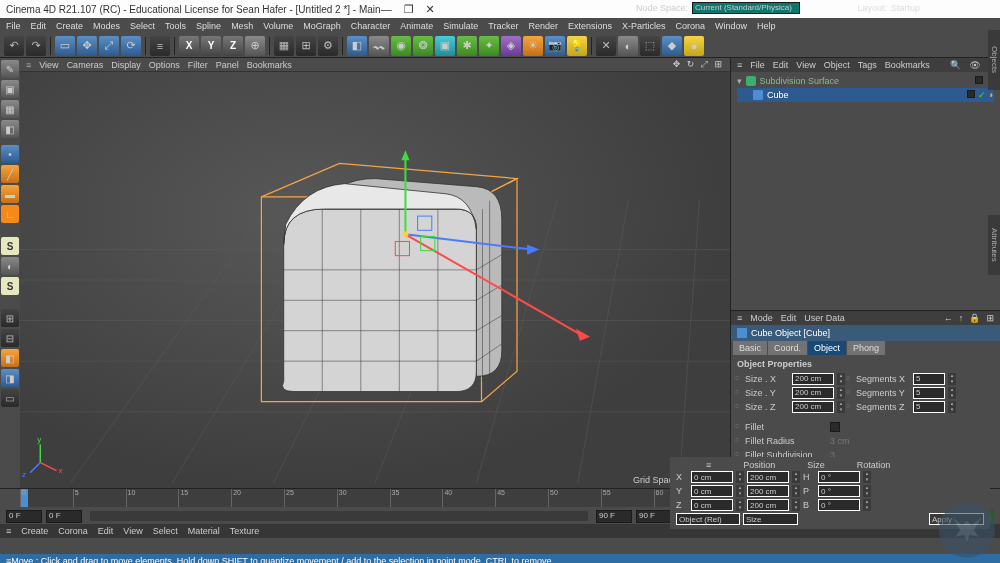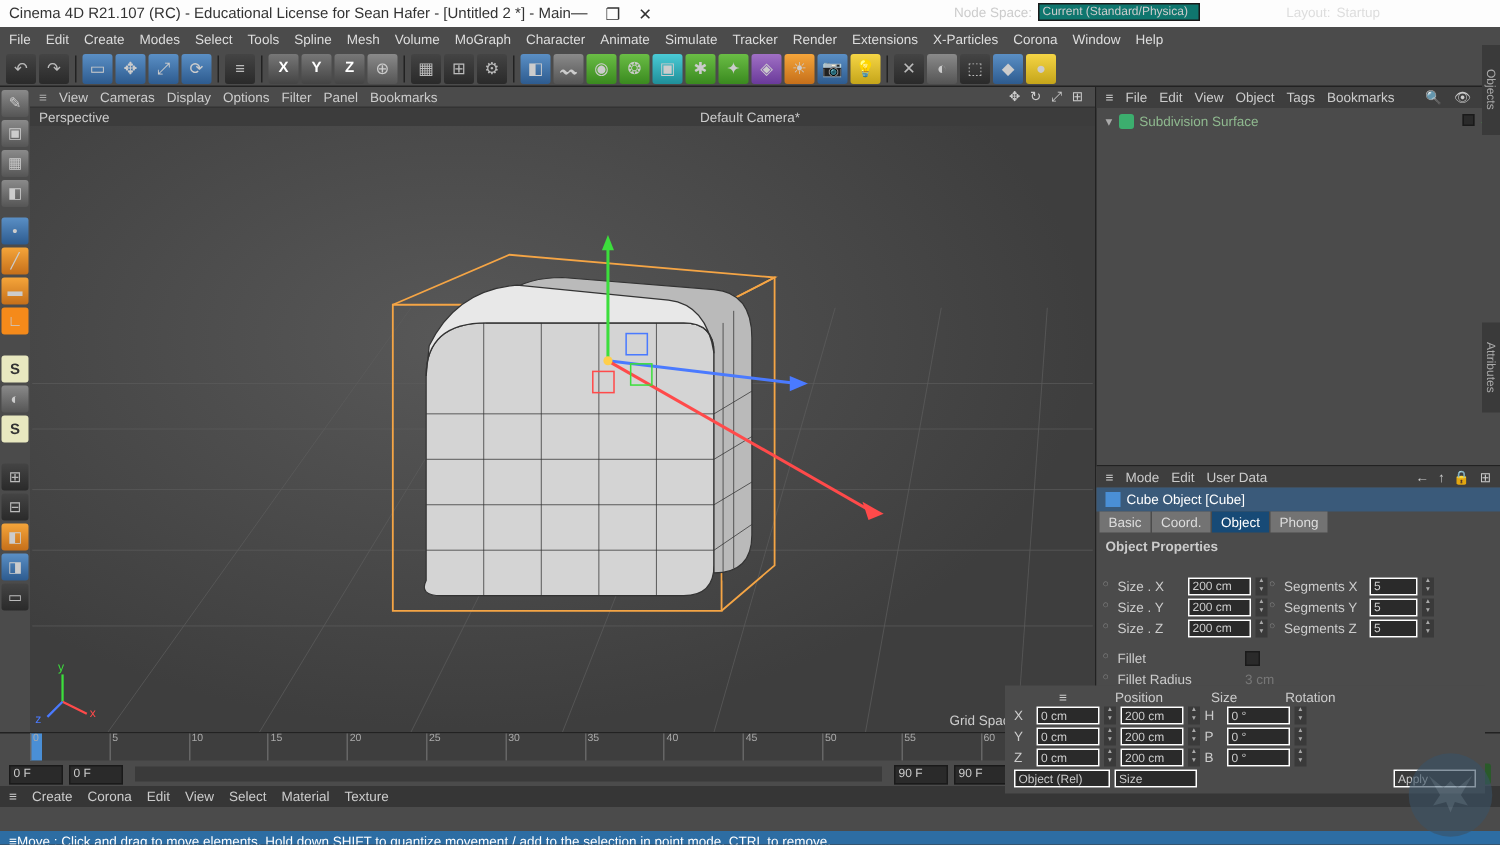--- a/index.html
+++ b/index.html
@@ -176,24 +176,20 @@
       <span style="color:#aaa">≡</span>
       <span>View</span>
       <span>Cameras</span>
       <span>Display</span>
       <span>Options</span>
       <span>Filter</span>
       <span>Panel</span>
       <span>Bookmarks</span>
       <span style="margin-left:auto;letter-spacing:2px">✥ ↻ ⤢ ⊞</span>
     </div>
-    <div class="vp-label">
-      <span>Perspective</span>
-      <span style="position:absolute;left:50%;transform:translateX(-50%)">Default Camera*</span>
-    </div>
     <div class="viewport">
       <svg width="100%" height="100%" viewBox="0 0 700 400">
 
         <g stroke="#5c5c5c" stroke-width="0.5">
           <line x1="0" y1="240" x2="700" y2="240"></line>
           <line x1="50" y1="400" x2="250" y2="120"></line>
             <line x1="150" y1="400" x2="320" y2="120"></line>
           <line x1="250" y1="400" x2="390" y2="120"></line>
             <line x1="350" y1="400" x2="460" y2="120"></line>
           <line x1="450" y1="400" x2="530" y2="120"></line>
@@ -279,20 +275,29 @@
     <div class="obj-tree">
       <div class="tree-row">
         <span style="color:#aaa">▾</span>
         <span class="tree-ico" style="background:#3cae6e;border-radius:2px"></span>
         <span style="color:#8fb98f">Subdivision Surface</span>
         <span style="margin-left:auto;display:flex;gap:3px">
           <span style="width:8px;height:8px;background:#2a2a2a;border:1px solid #1a1a1a"></span>
           <span style="color:#3cde3c">✓</span>
         </span>
       </div>
+      <div class="tree-row" style="padding-left:16px;background:#2d5b8f">
+        <span class="tree-ico" style="background:#4a8fd6;border-radius:1px"></span>
+        <span style="color:#fff">Cube</span>
+        <span style="margin-left:auto;display:flex;gap:3px">
+          <span style="width:8px;height:8px;background:#2a2a2a;border:1px solid #1a1a1a"></span>
+          <span style="color:#3cde3c">✓</span>
+          <span style="color:#e8b040">◗</span>
+        </span>
+      </div>
     </div>
     <div class="side-tab" style="right:0;top:30px">Objects</div>
 
     <div style="flex:1"></div>
 
     <div class="attr-panel">
       <div class="attr-header">
         <div style="display:flex;gap:8px">
           <span>≡</span>
           <span>Mode</span>
@@ -310,21 +315,21 @@
         <span style="width:10px;height:10px;background:#4a8fd6;display:inline-block"></span>
         <span>Cube Object [Cube]</span>
       </div>
       <div class="attr-tabs">
         <div class="attr-tab">Basic</div>
         <div class="attr-tab">Coord.</div>
         <div class="attr-tab active">Object</div>
         <div class="attr-tab">Phong</div>
       </div>
       <div class="attr-section">
-        <div style="font-weight:bold;margin-bottom:15px">Object Properties</div>
+        <div style="font-weight:bold;margin-bottom:3px">Object Properties</div>
         <div class="prop-row">
           <span class="prop-lbl">Size . X</span>
           <span class="prop-val">200 cm</span>
             <span class="spinner">
               <div>▴</div>
               <div>▾</div>
             </span>
           <span class="prop-lbl" style="width:62px">Segments X</span>
           <span class="prop-val" style="width:32px">5</span>
             <span class="spinner">

